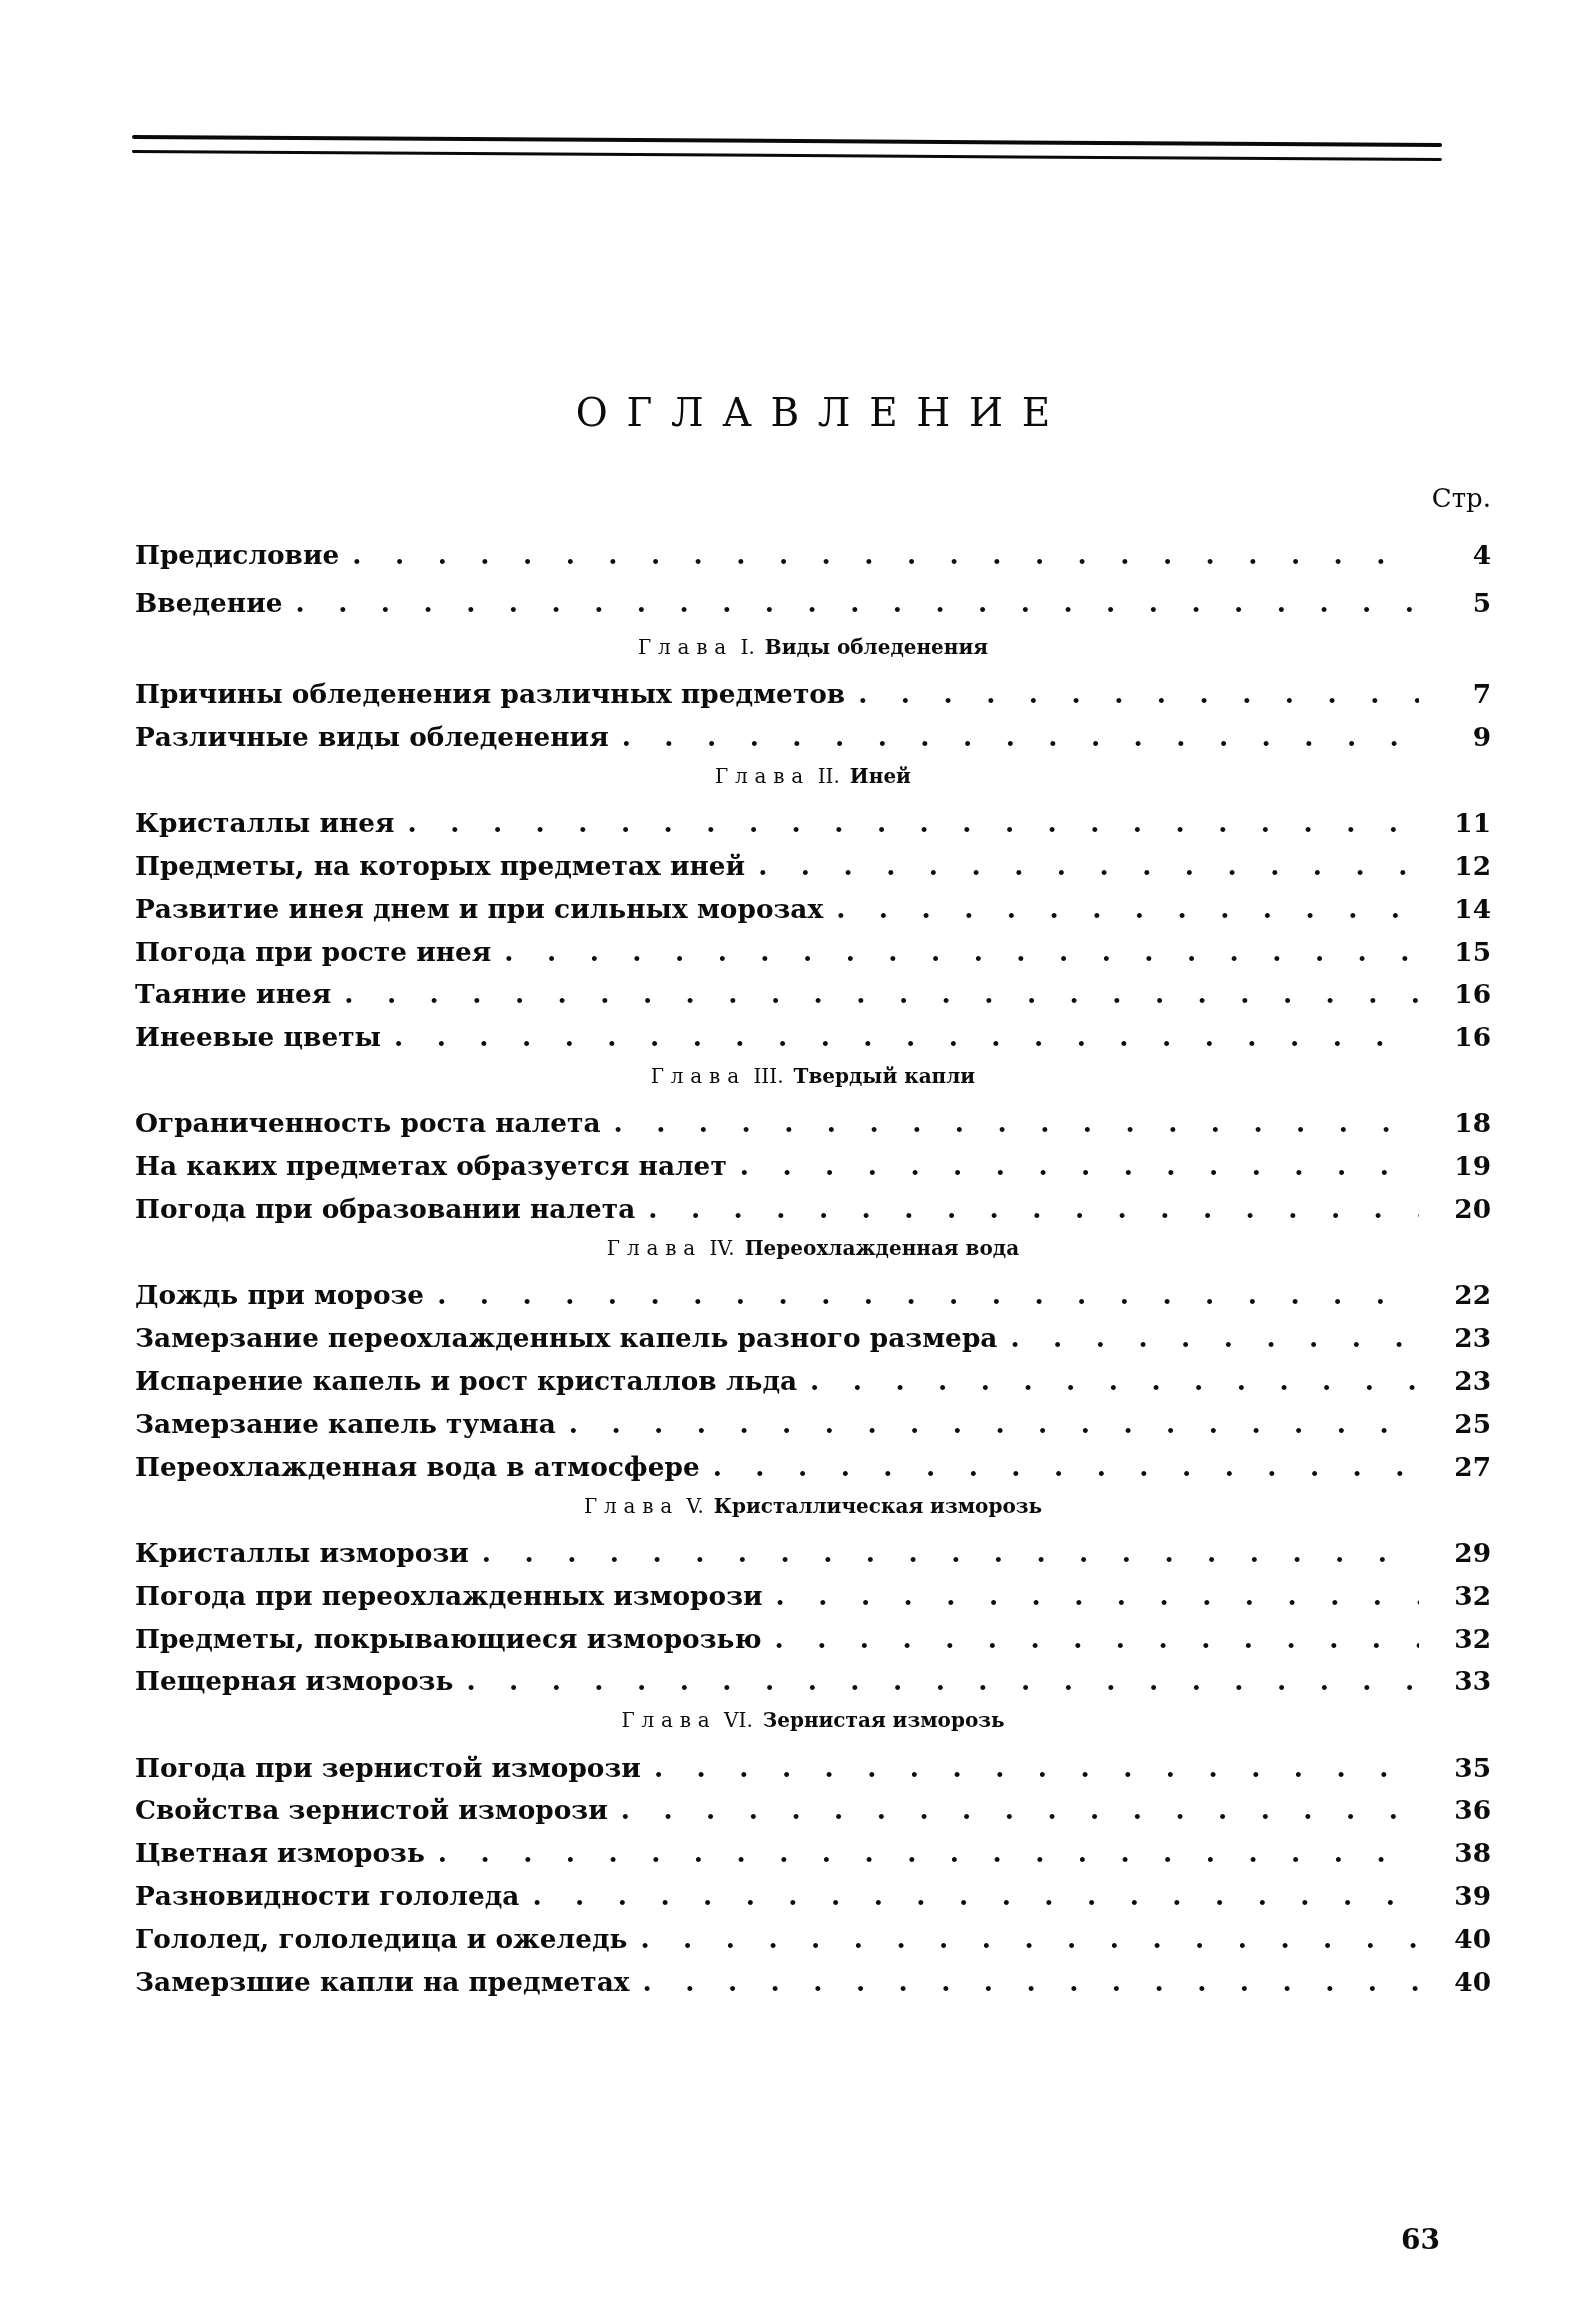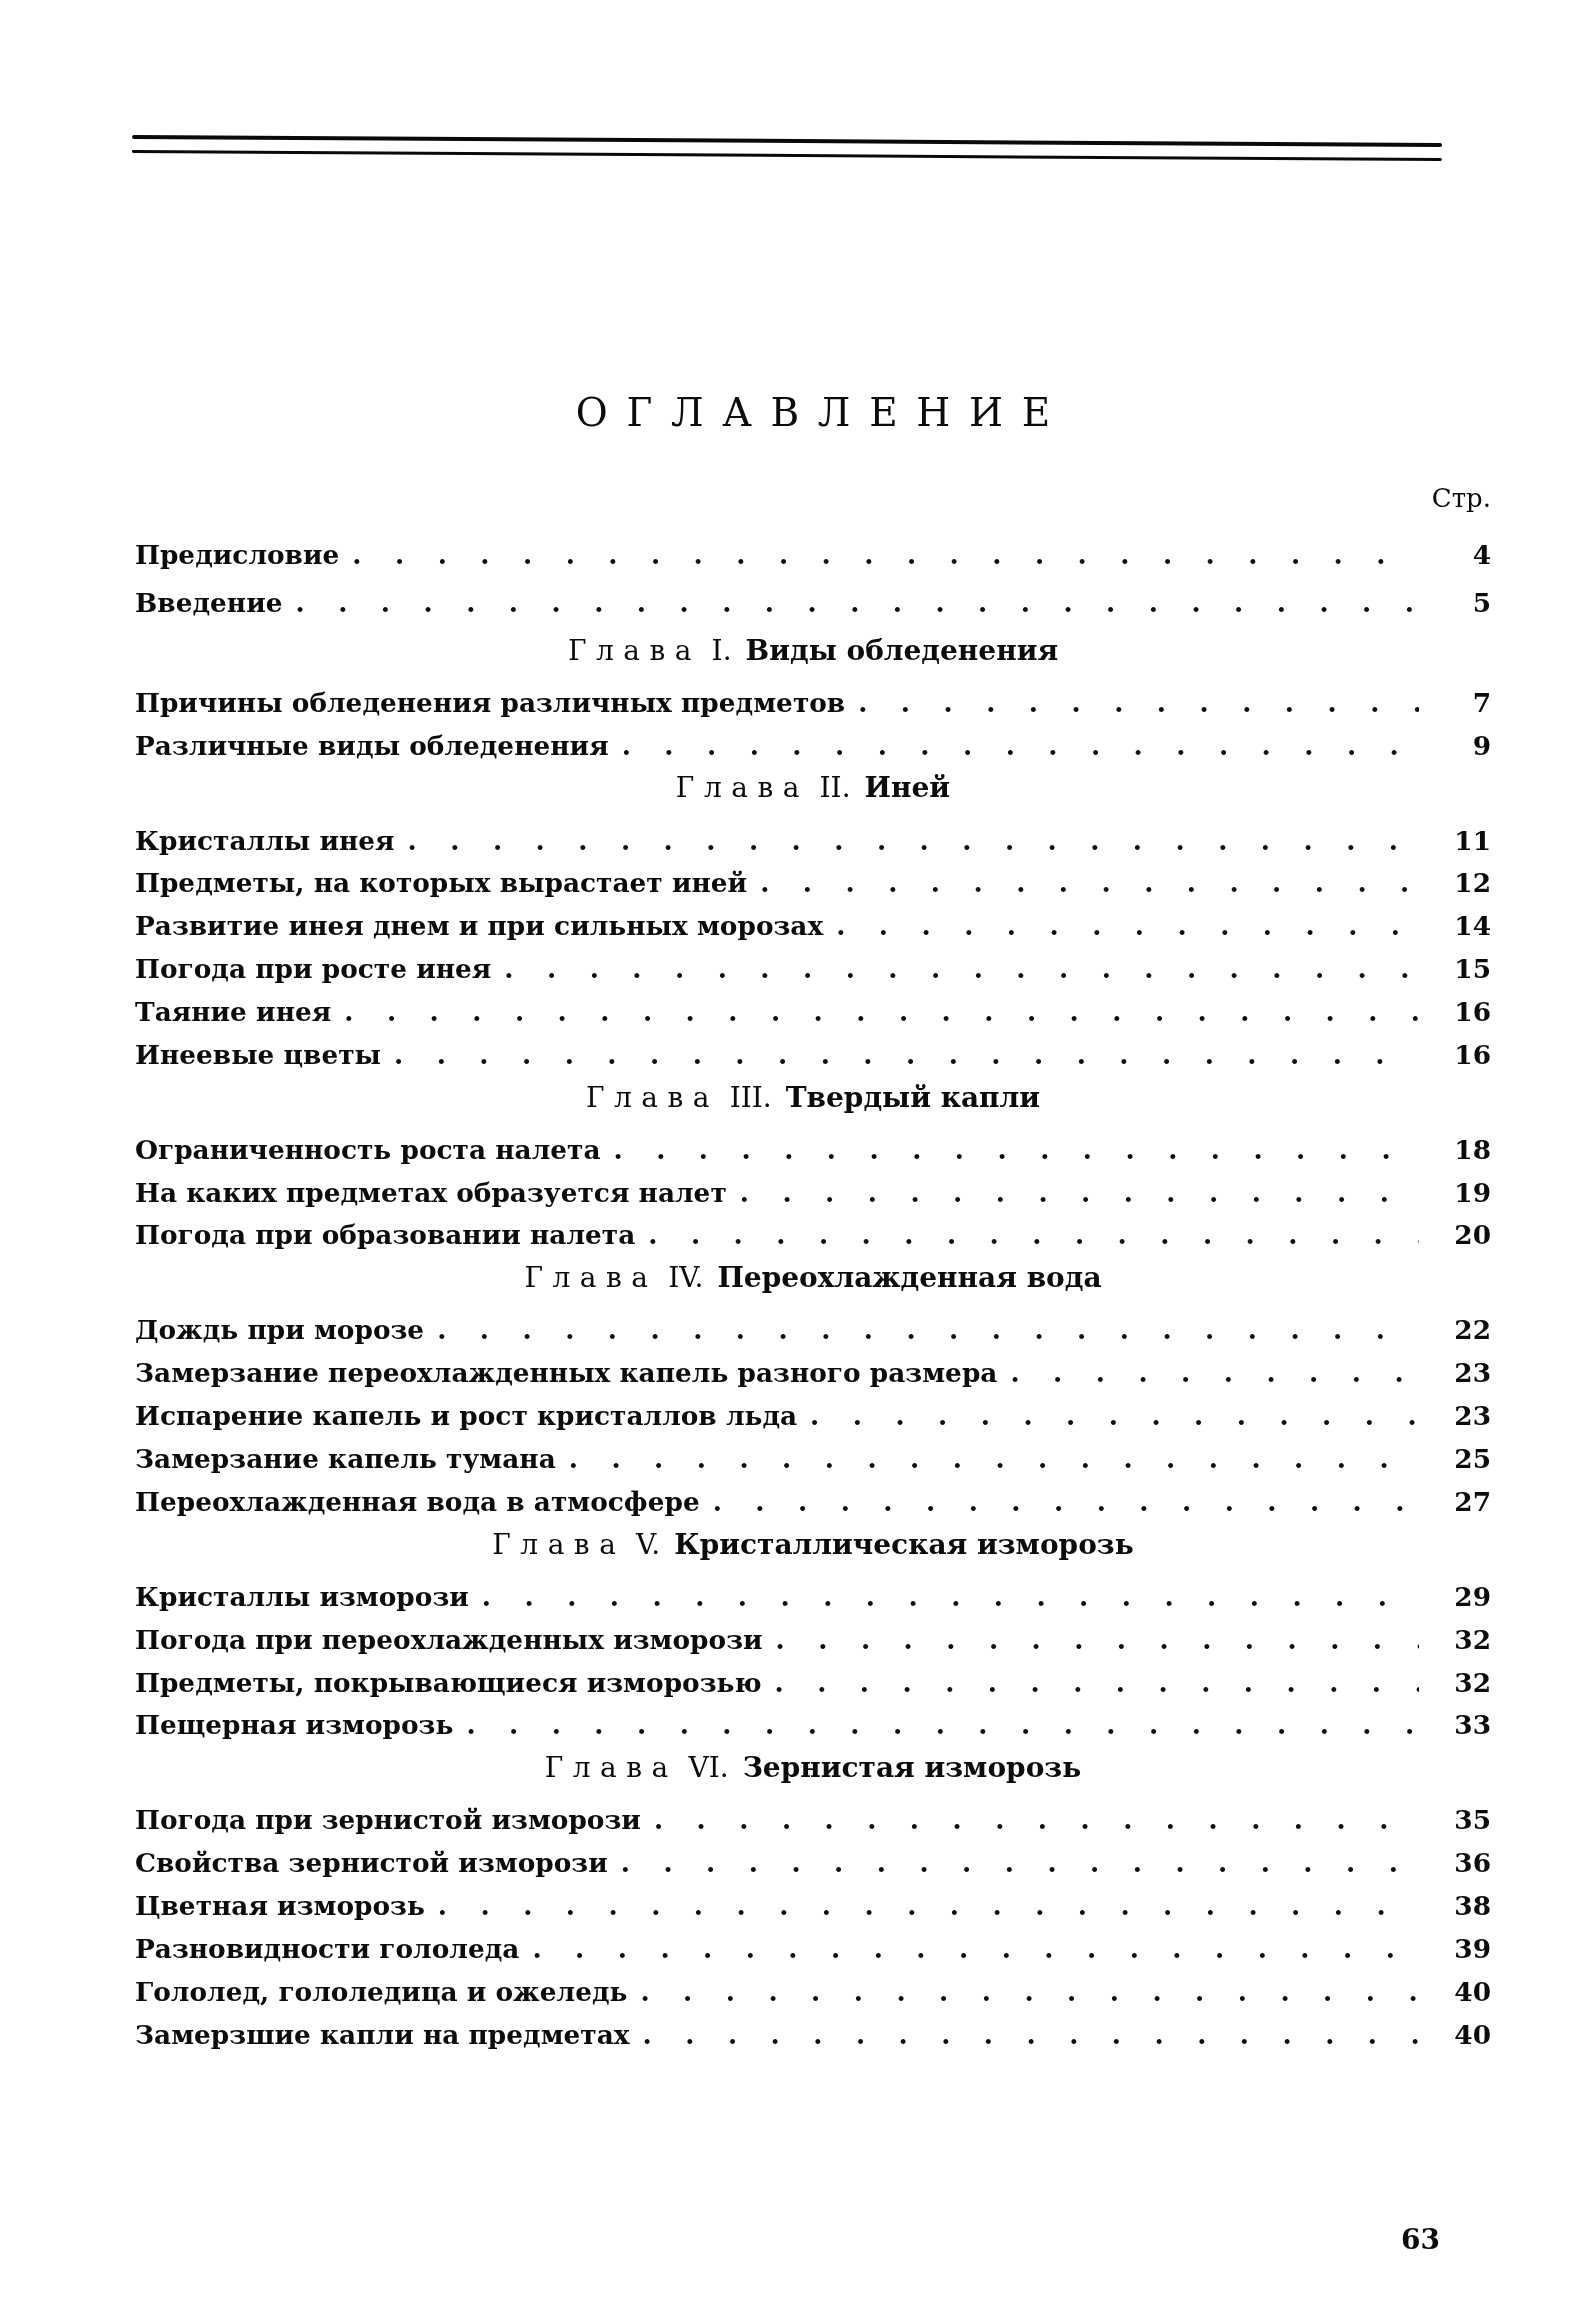--- a/index.html
+++ b/index.html
@@ -56,21 +56,21 @@
   }
   .entry-page {
     flex: 0 0 auto;
     min-width: 55px;
     text-align: right;
     font-weight: bold;
   }
 
   .chapter-heading {
     text-align: center;
-    font-size: 28px; line-height: 1.1;
+    font-size: 20px; line-height: 1.1;
     margin: 10.2px 0 21.3px 0;
     white-space: nowrap;
   }
   .ch-word { letter-spacing: 0.34em; }
   .ch-numeral { margin-left: 0.38em; }
   .ch-title { font-weight: bold; margin-left: 0.5em; }
 
   .folio {
     position: absolute;
     right: 137px; bottom: 109px;
@@ -117,21 +117,21 @@
           </div>
         </section>
         <section class="chapter">
           <div class="chapter-heading"><span class="ch-word">Глава</span><span class="ch-numeral">II.</span><span class="ch-title">Иней</span></div>
           <div class="entry">
             <span class="entry-label">Кристаллы инея</span>
             <span class="leader">. . . . . . . . . . . . . . . . . . . . . . . . . . . . . . . . . . . . . . . . . . . . . . . . . . . . . . . . . . . . . . . . . . . . . . </span>
             <span class="entry-page">11</span>
           </div>
           <div class="entry">
-            <span class="entry-label">Предметы, на которых вырастает иней</span>
+            <span class="entry-label">Предметы, на которых предметах иней</span>
             <span class="leader">. . . . . . . . . . . . . . . . . . . . . . . . . . . . . . . . . . . . . . . . . . . . . . . . . . . . . . . . . . . . . . . . . . . . . . </span>
             <span class="entry-page">12</span>
           </div>
           <div class="entry">
             <span class="entry-label">Развитие инея днем и при сильных морозах</span>
             <span class="leader">. . . . . . . . . . . . . . . . . . . . . . . . . . . . . . . . . . . . . . . . . . . . . . . . . . . . . . . . . . . . . . . . . . . . . . </span>
             <span class="entry-page">14</span>
           </div>
           <div class="entry">
             <span class="entry-label">Погода при росте инея</span>

